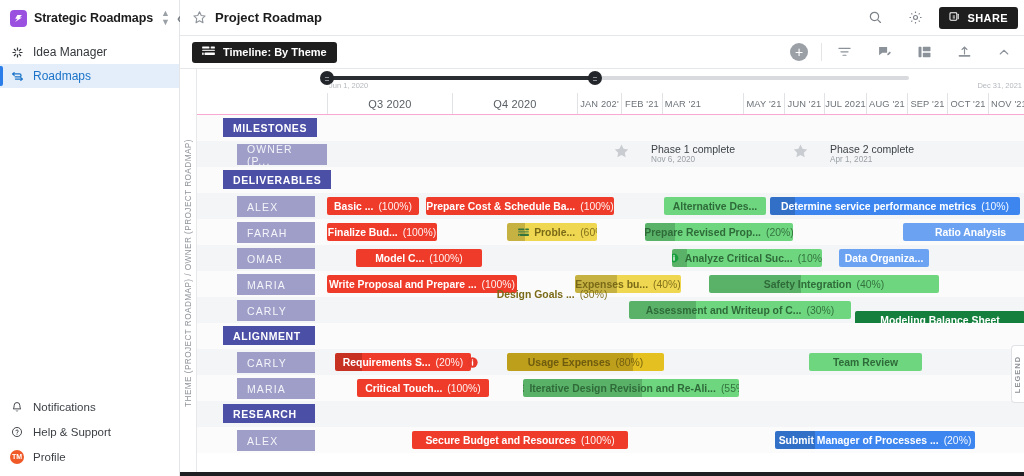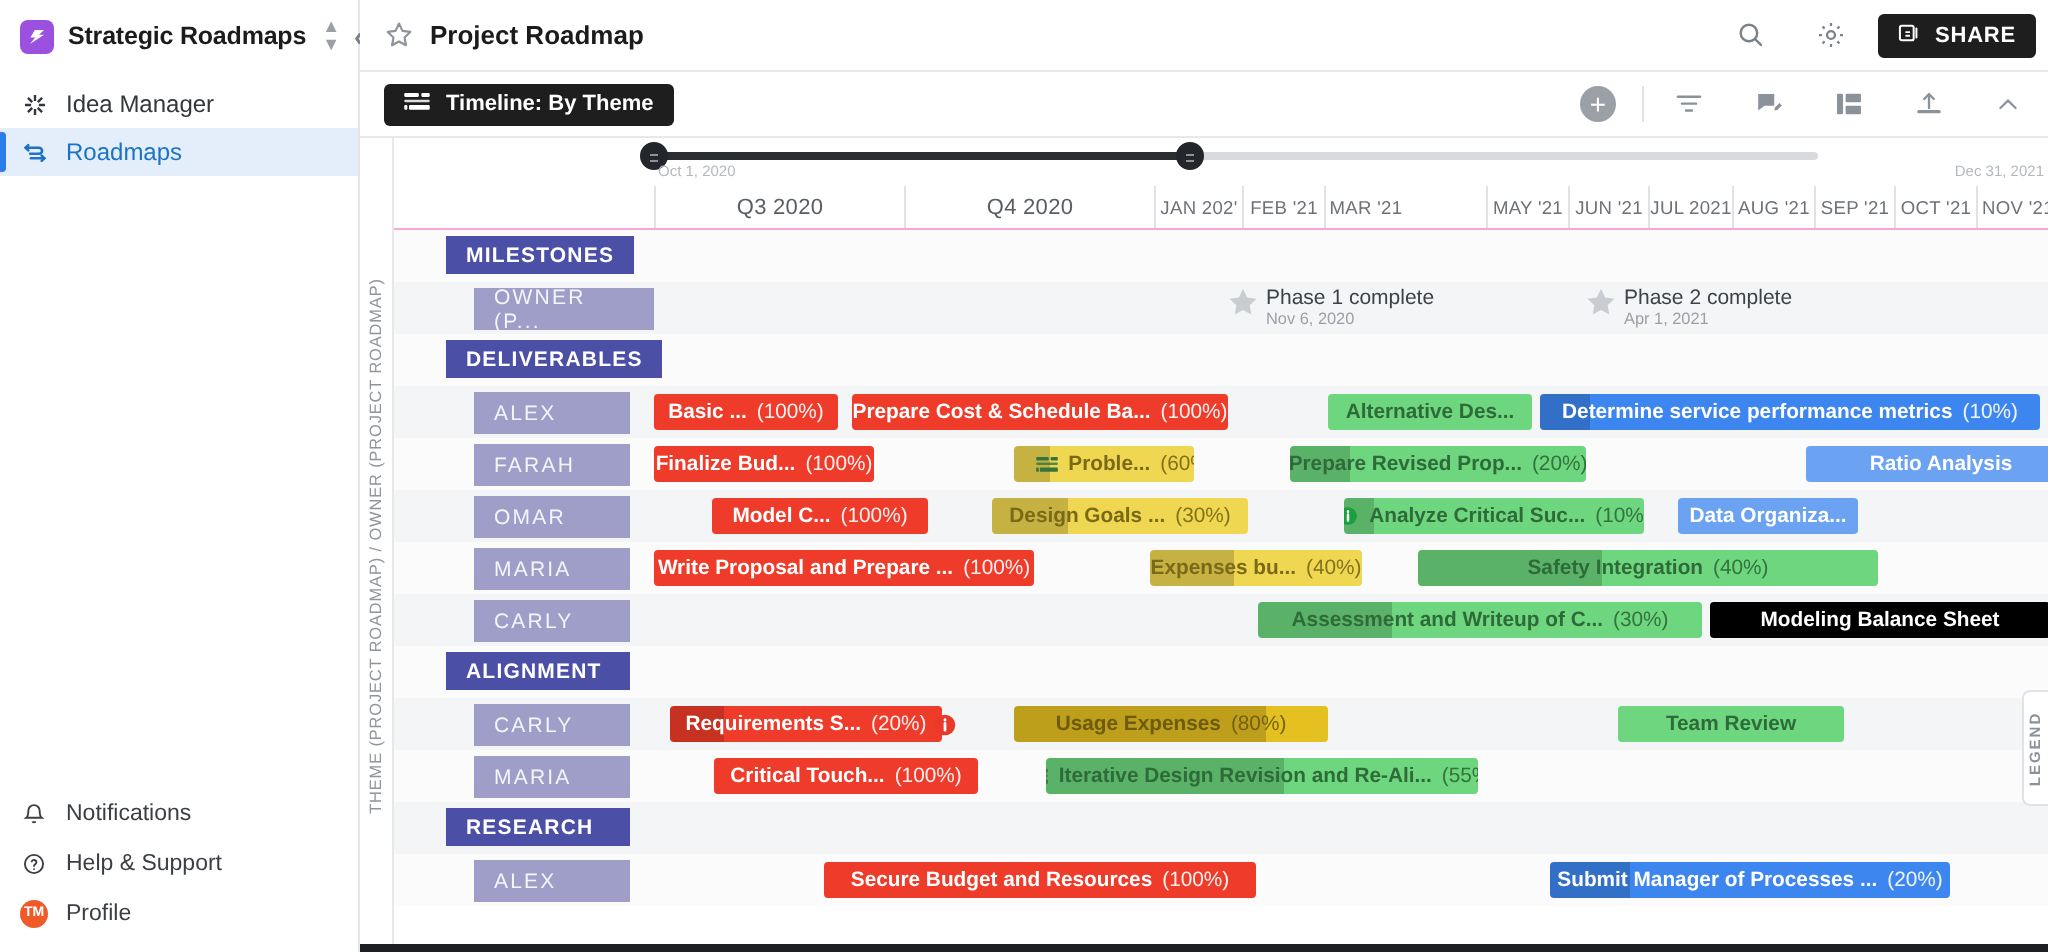--- a/index.html
+++ b/index.html
@@ -167,21 +167,21 @@
     position:absolute; top:4px; height:18px; border-radius:2px;
     display:flex; align-items:center; justify-content:center; gap:5px;
     font-size:10.4px; font-weight:700; white-space:nowrap; overflow:hidden;
     padding:0 6px; cursor:pointer;
   }
   .bar .pct{ font-weight:400; opacity:.92; }
   .bar .bico{ width:11px;height:9px;flex:0 0 11px; display:flex;align-items:center;justify-content:center;}
   .prog{ position:absolute; left:0; top:0; bottom:0; border-radius:2px 0 0 2px; }
   .bar .lbl{ position:relative; z-index:2; display:flex; align-items:center; gap:5px;}
 
-  .ms-item{ position:absolute; top:2px; display:flex; align-items:flex-start; gap:3px; }
+  .ms-item{ position:absolute; top:2px; display:flex; align-items:flex-start; gap:21px; }
   .ms-star{ flex:0 0 17px; }
   .ms-txt .t{ font-size:10.5px; color:#3d4247; line-height:12px; }
   .ms-txt .d{ font-size:8.2px; color:#9ba0a6; line-height:10px; }
 
   .legend-tab{
     position:absolute; right:0; top:276px; width:13px; height:58px;
     background:#fff; border:1px solid #e0e2e5; border-right:none;
     border-radius:4px 0 0 4px; display:flex; align-items:center; justify-content:center;
     cursor:pointer; z-index:12;
   }
@@ -354,21 +354,21 @@
       </div>
 
       <div class="tl-body">
 
         <div class="slider-row">
           <div class="slider-track">
             <div class="slider-fill"></div>
             <div class="knob k1"></div>
             <div class="knob k2"></div>
           </div>
-          <div class="date-edge date-left">Oct 1, 2020</div>
+          <div class="date-edge date-left">Jun 1, 2020</div>
           <div class="date-edge date-right">Dec 31, 2021</div>
         </div>
 
         <div class="hdr-row">
           <div class="hdr-gutter"></div>
           <div class="hdr-cells" id="hdr-cells">
               <div class="hdr-cell q" style="width: 125px;">Q3 2020</div>
               <div class="hdr-cell q" style="width: 125px;">Q4 2020</div>
               <div class="hdr-cell" style="width: 44px;">JAN 202'</div>
               <div class="hdr-cell" style="width: 41px;">FEB '21</div>
@@ -506,27 +506,27 @@
                     <span>Ratio Analysis</span>
                   </span>
                 </div>
               </div>
             </div>
             <div class="band alt">
               <div class="lane-label">
                 <div class="owner-chip">OMAR</div>
               </div>
               <div class="lane-track">
-                <div class="bar" style="left: 29px; width: 108px; background: rgb(239, 59, 42); color: rgb(255, 255, 255);">
+                <div class="bar" style="left: 29px; width: 126px; background: rgb(239, 59, 42); color: rgb(255, 255, 255);">
                   <span class="lbl">
                     <span>Model C...</span>
                     <span class="pct">(100%)</span>
                   </span>
                 </div>
-                <div class="bar" style="left: 169px; width: 128px; background: rgb(239, 215, 81); color: rgb(122, 106, 23);">
+                <div class="bar" style="left: 169px; width: 112px; background: rgb(239, 215, 81); color: rgb(122, 106, 23); margin-top: 36px;">
                   <div class="prog" style="width: 30%; background: rgba(0, 0, 0, 0.17);"></div>
                   <span class="lbl">
                     <span>Design Goals ...</span>
                     <span class="pct">(30%)</span>
                   </span>
                 </div>
                 <div class="bar" style="left: 345px; width: 150px; background: rgb(109, 214, 127); color: rgb(47, 107, 57);">
                   <div class="prog" style="width: 10%; background: rgba(0, 0, 0, 0.17);"></div>
                   <span class="lbl">
                     <span class="bico">
@@ -578,21 +578,21 @@
                 <div class="owner-chip">CARLY</div>
               </div>
               <div class="lane-track">
                 <div class="bar" style="left: 302px; width: 222px; background: rgb(109, 214, 127); color: rgb(47, 107, 57);">
                   <div class="prog" style="width: 30%; background: rgba(0, 0, 0, 0.17);"></div>
                   <span class="lbl">
                     <span>Assessment and Writeup of C...</span>
                     <span class="pct">(30%)</span>
                   </span>
                 </div>
-                <div class="bar" style="left: 528px; width: 170px; background: #000000; color: rgb(255, 255, 255);">
+                <div class="bar" style="left: 528px; width: 170px; background: #15803d; color: rgb(255, 255, 255); margin-top: 10px;">
                   <span class="lbl">
                     <span>Modeling Balance Sheet</span>
                   </span>
                 </div>
               </div>
             </div>
             <div class="band white">
               <div class="lane-label">
                 <div class="grp-chip">ALIGNMENT</div>
               </div>

